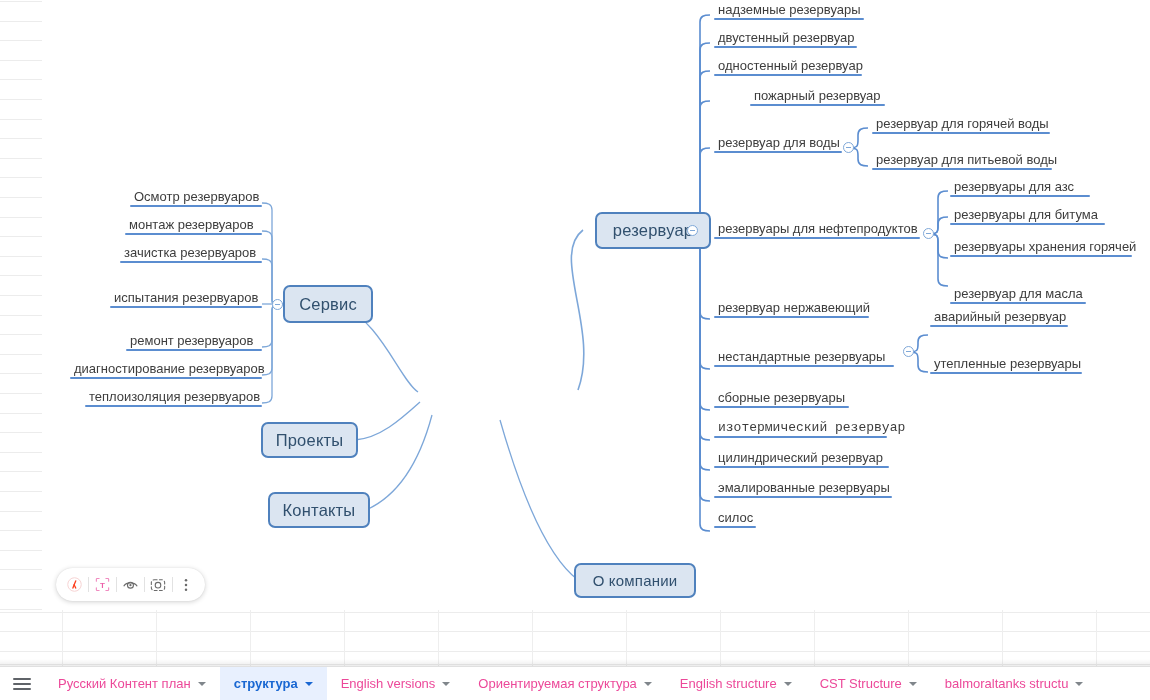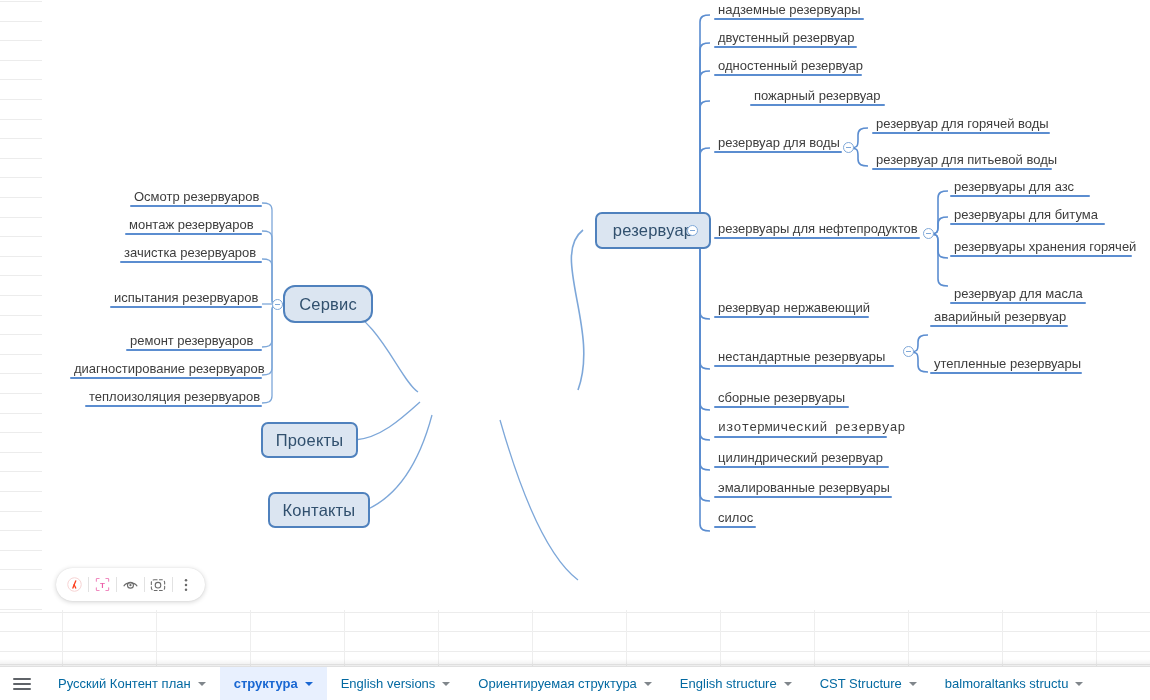--- a/index.html
+++ b/index.html
@@ -84,21 +84,21 @@
   }
   .tabbar .hamburger { width:44px; height:34px; display:flex; align-items:center; justify-content:center; flex:0 0 auto; }
   .hamburger .bars { width:18px; }
   .hamburger .bars i { display:block; height:2px; background:#5f6368; margin:3px 0; border-radius:1px; }
   .tab {
     flex:0 0 auto;
     height:34px;
     display:flex; align-items:center; gap:7px;
     padding:0 14px;
     font-size:13px;
-    color:#0369a1;
+    color:#ec4899;
     white-space:nowrap;
   }
   .tab.active { background:#e8f0fe; color:#1967d2; font-weight:bold; }
   .tab .caret {
     width:0;height:0;border-left:4px solid transparent;border-right:4px solid transparent;
     border-top:4px solid #80868b;
   }
   .tab.active .caret { border-top-color:#1967d2; }
   .tabbar-top-shadow { position:absolute; left:0; bottom:34px; width:1150px; height:7px;
     background:linear-gradient(to top, rgba(0,0,0,.07), rgba(0,0,0,0)); }
@@ -213,32 +213,35 @@
         <path d="M928 234 C 938 234, 938 236, 938 242 L938 279 C 938 285, 942 286, 948 286"></path>
       </g>
 
       <g fill="none" stroke="#5b8dd0" stroke-width="1.6">
         <path d="M908 352 C 918 352, 918 350, 918 344 L918 342 C 918 336, 922 335, 928 335"></path>
         <path d="M908 352 C 918 352, 918 354, 918 360 L918 365 C 918 371, 922 372, 928 372"></path>
       </g>
     </svg>
 
 
-    <div class="node lvl1" style="left:283px; top:285px; width:90px; height:38px;border-radius:12px;">
+    <div class="node lvl1" style="left:283px; top:285px; width:90px; height:38px;">
       <span>Сервис</span>
     </div>
 
     <div class="node lvl1" style="left:261px; top:422px; width:97px; height:36px;">
       <span>Проекты</span>
     </div>
 
     <div class="node lvl1" style="left:268px; top:492px; width:102px; height:36px;">
       <span>Контакты</span>
     </div>
 
+    <div class="node lvl1b" style="left:574px; top:563px; width:122px; height:35px;">
+      <span>О компании</span>
+    </div>
 
     <div class="node lvl1" style="left:551px; top:212px; width:116px; height:37px;margin-left:44px;">
       <span>резервуар</span>
     </div>
 
     <div class="collapser" style="left:272px; top:299px;"></div>
     <div class="collapser" style="left:687px; top:225px;"></div>
     <div class="collapser" style="left:843px; top:142px;"></div>
     <div class="collapser" style="left:923px; top:228px;"></div>
     <div class="collapser" style="left:903px; top:346px;"></div>

